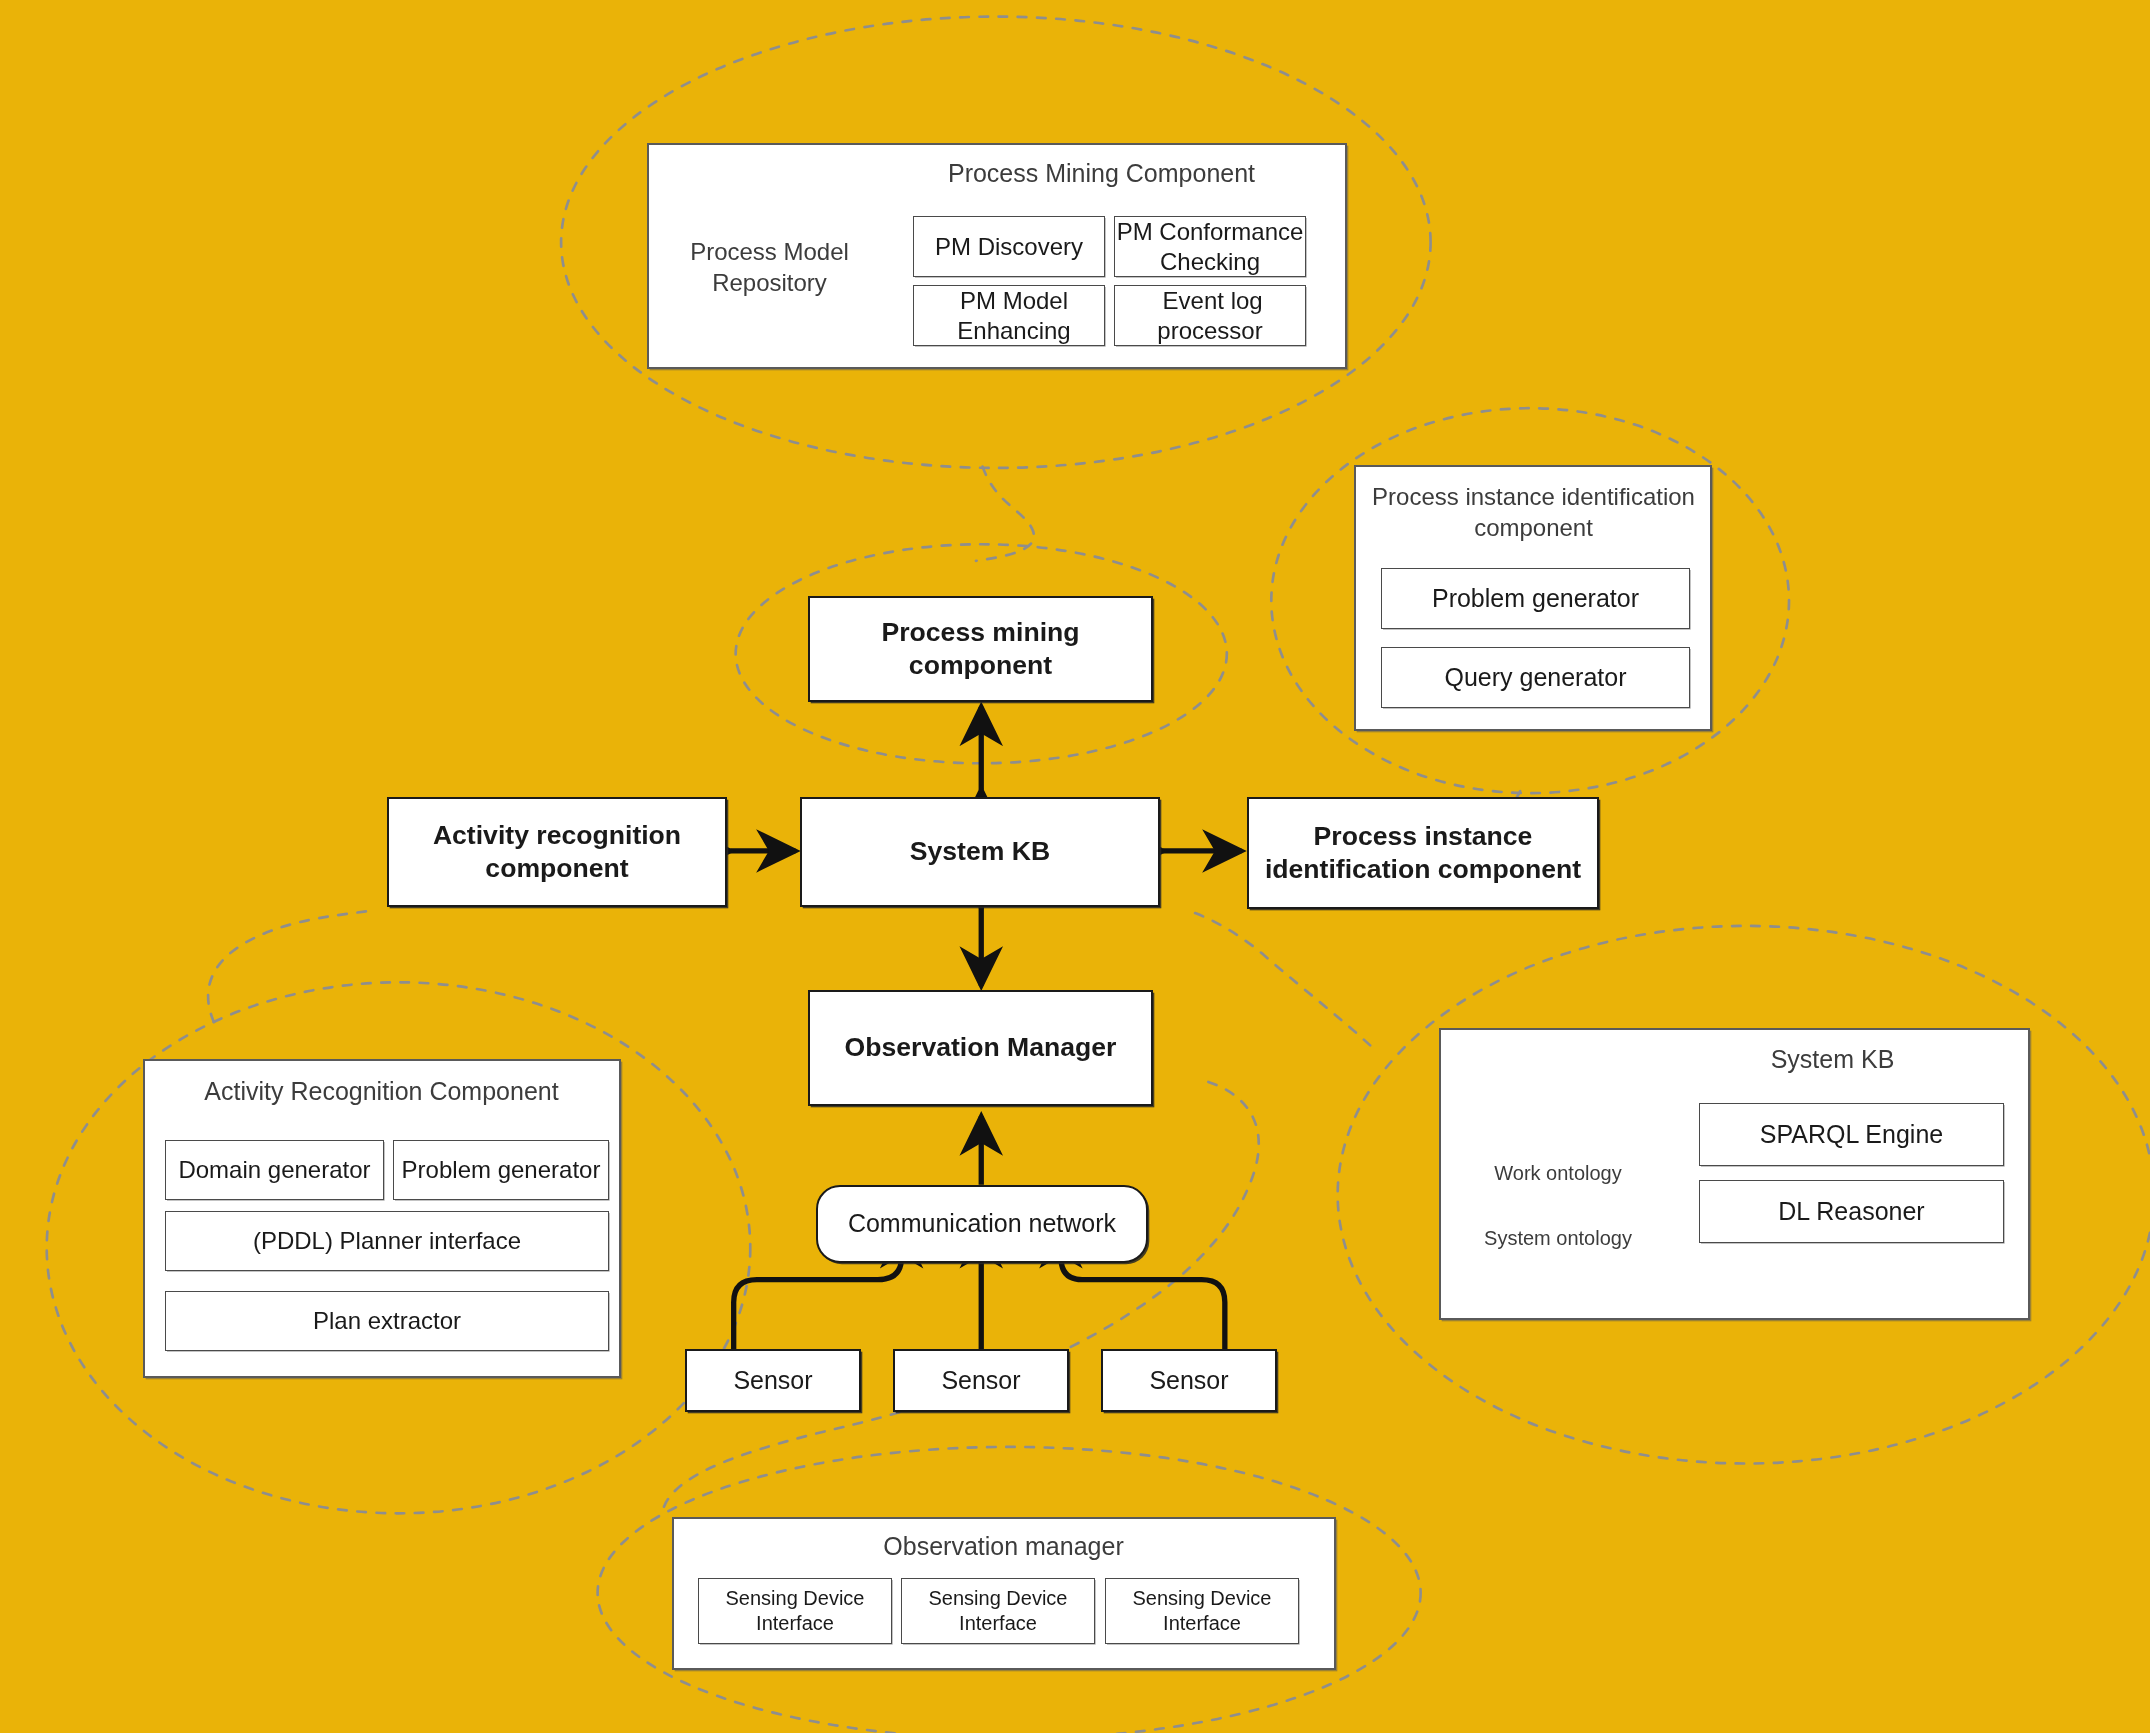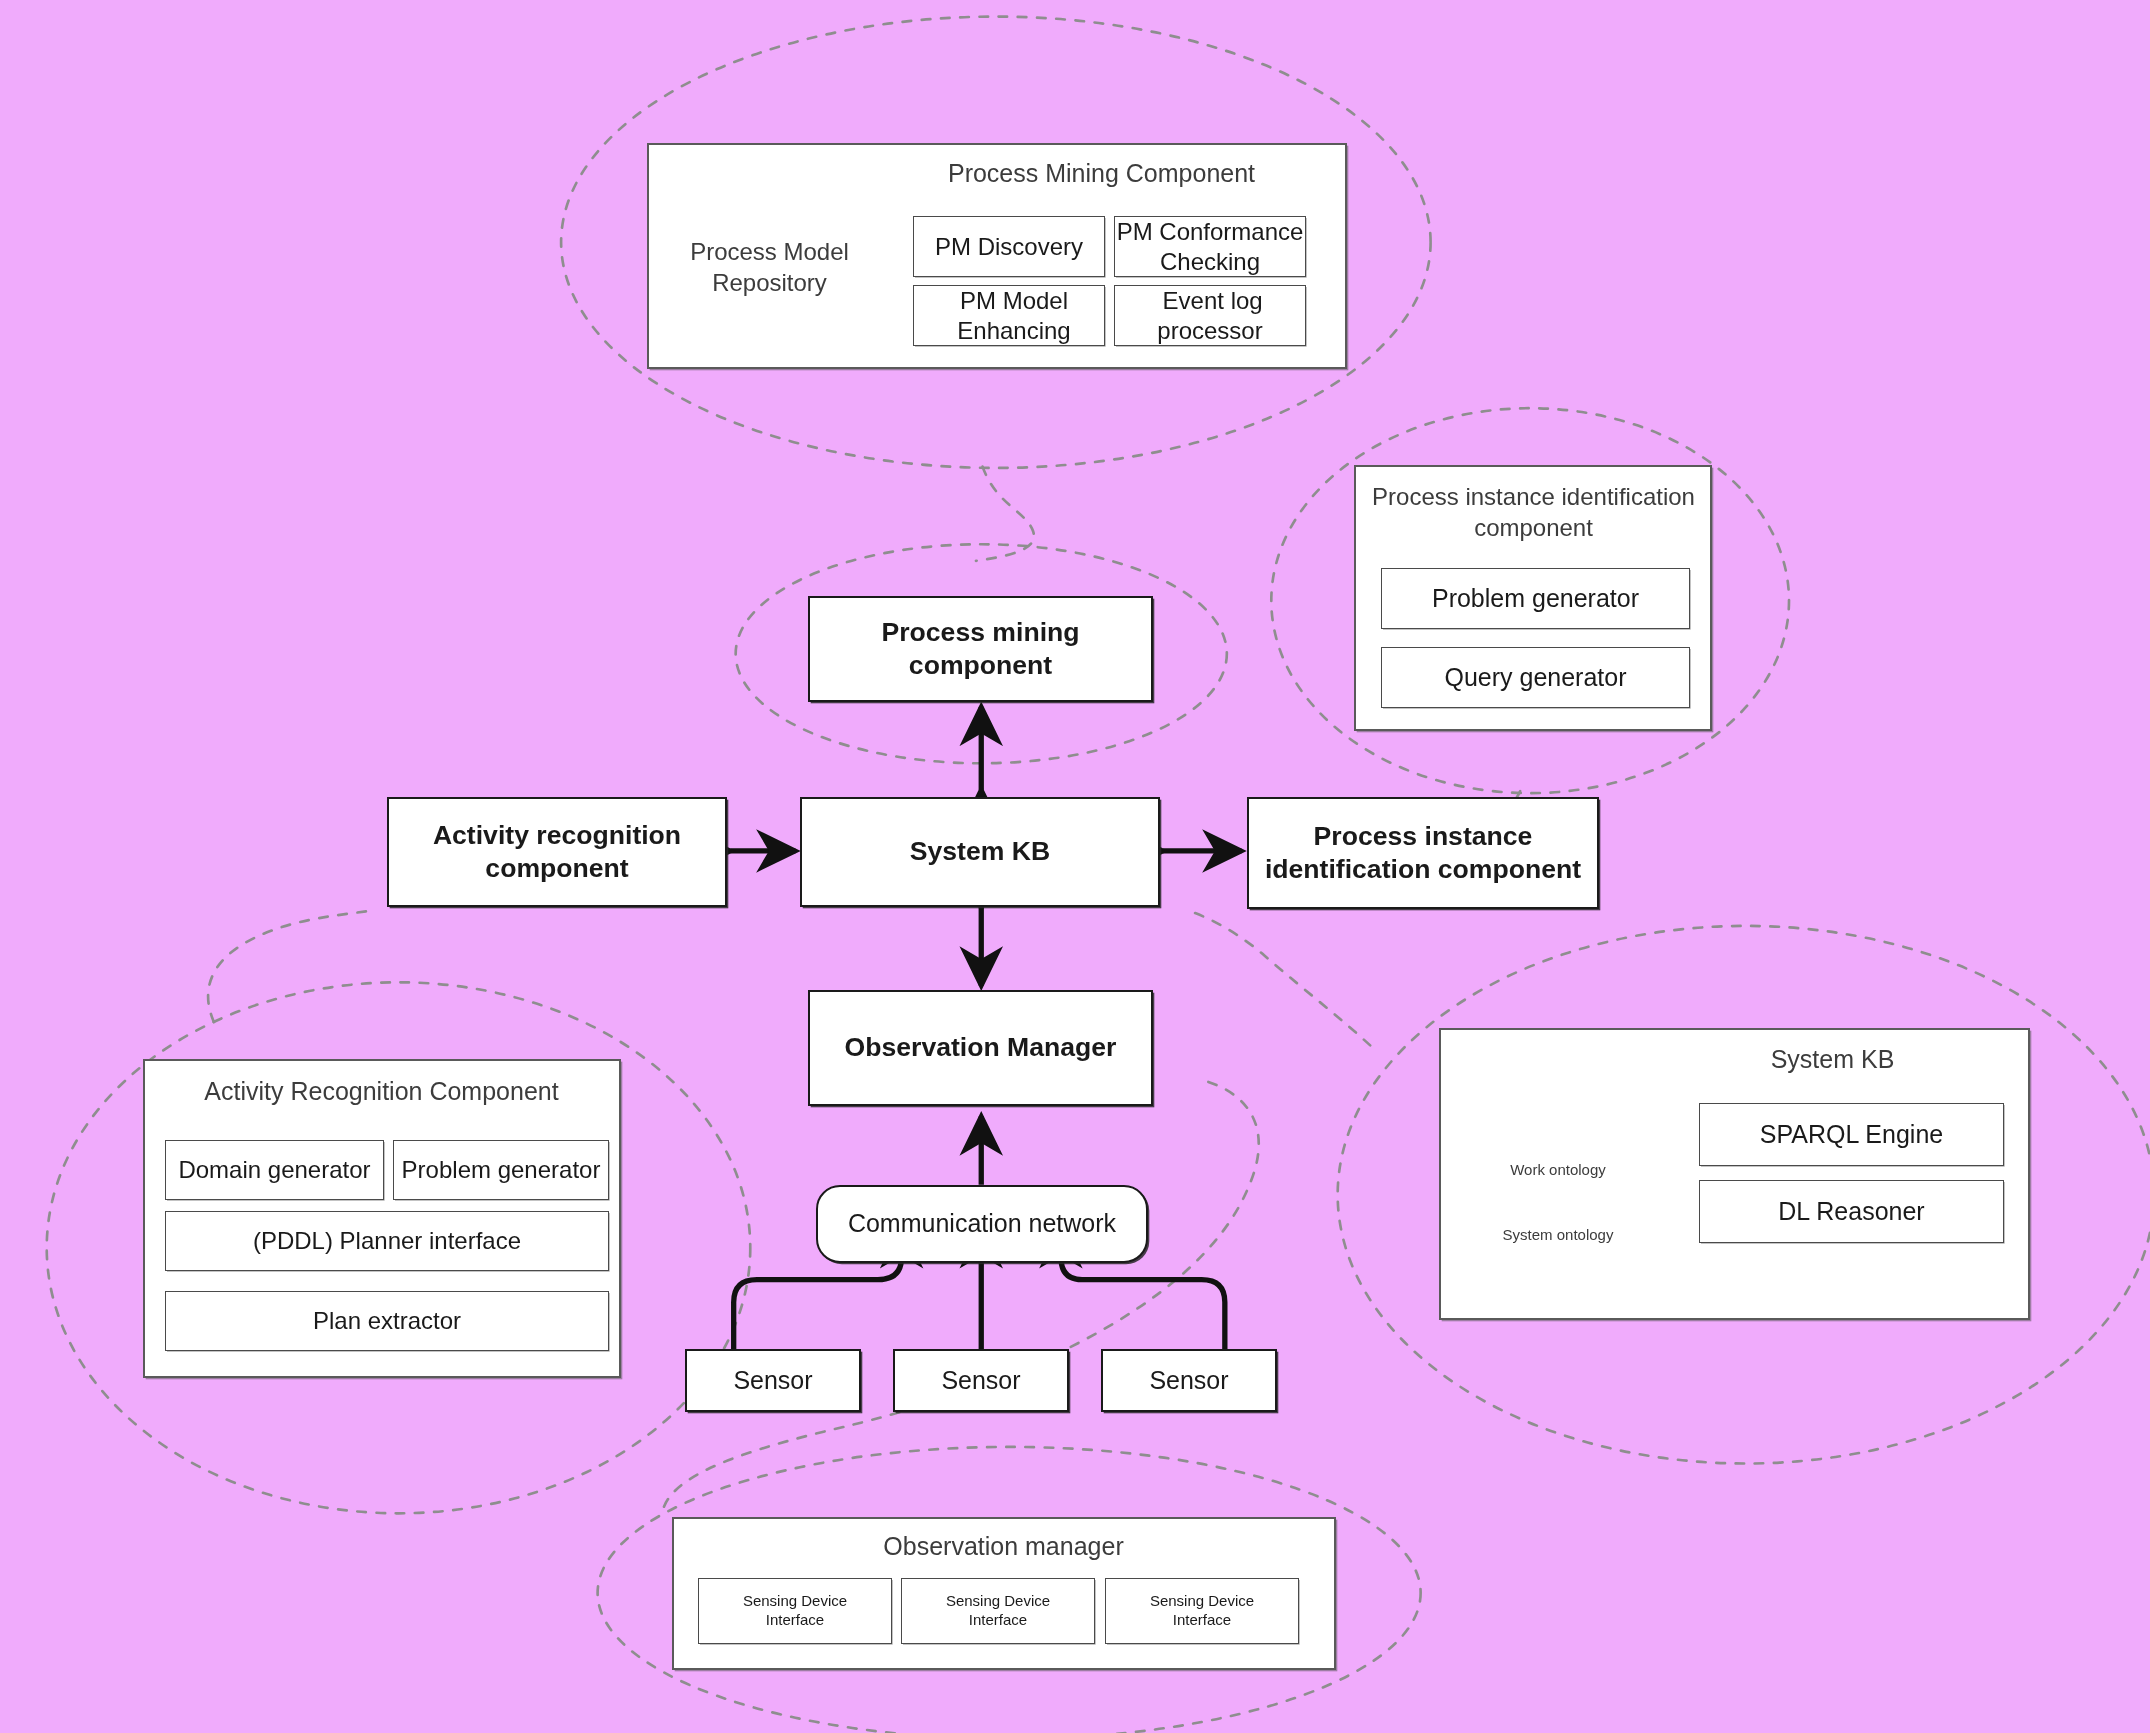--- a/index.html
+++ b/index.html
@@ -9,21 +9,21 @@
     background: #ffffff;
   }
   body {
     font-family: "Liberation Sans", sans-serif;
     color: #1a1a1a;
   }
   #canvas {
     position: relative;
     width: 2151px;
     height: 1733px;
-    background: #f0abfc;
+    background: #eab308;
     overflow: hidden;
   }
   #vector-layer {
     position: absolute;
     left: 0;
     top: 0;
     width: 2151px;
     height: 1733px;
     pointer-events: none;
   }
@@ -69,21 +69,21 @@
   .cyl-label {
     position: absolute;
     text-align: center;
     color: #3c3c3c;
     line-height: 1.3;
     white-space: pre-line;
   }
   .f40 { font-size: 26.6px; }
   .f38 { font-size: 25px; }
   .f36 { font-size: 24px; }
-  .f34 { font-size: 15px; }
+  .f34 { font-size: 20px; }
 </style>
 </head>
 <body>
 
 <div id="canvas">
 
   <svg id="vector-layer" viewBox="0 0 3240 2611">
     <defs>
       <marker id="arrHead" markerWidth="9" markerHeight="9" refX="7.4" refY="4.5" orient="auto" markerUnits="strokeWidth">
         <path d="M0,0.4 L8.4,4.5 L0,8.6 L2.4,4.5 Z" fill="#111111"></path>

